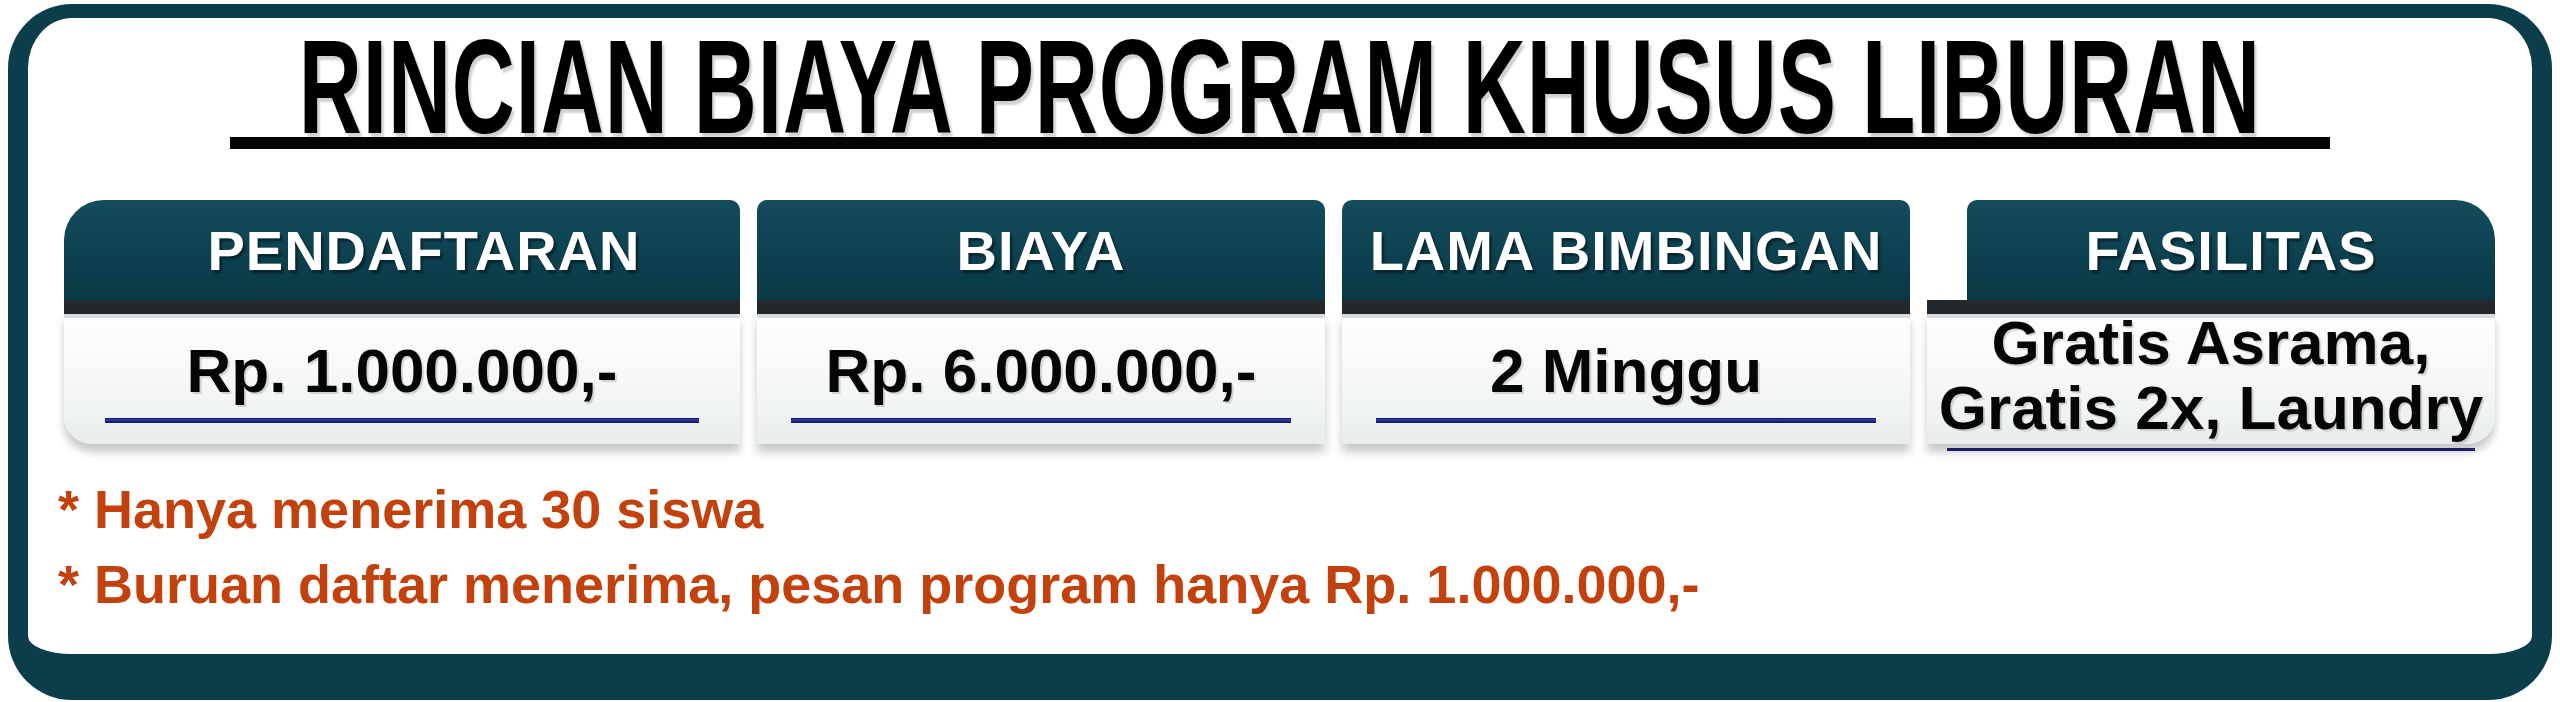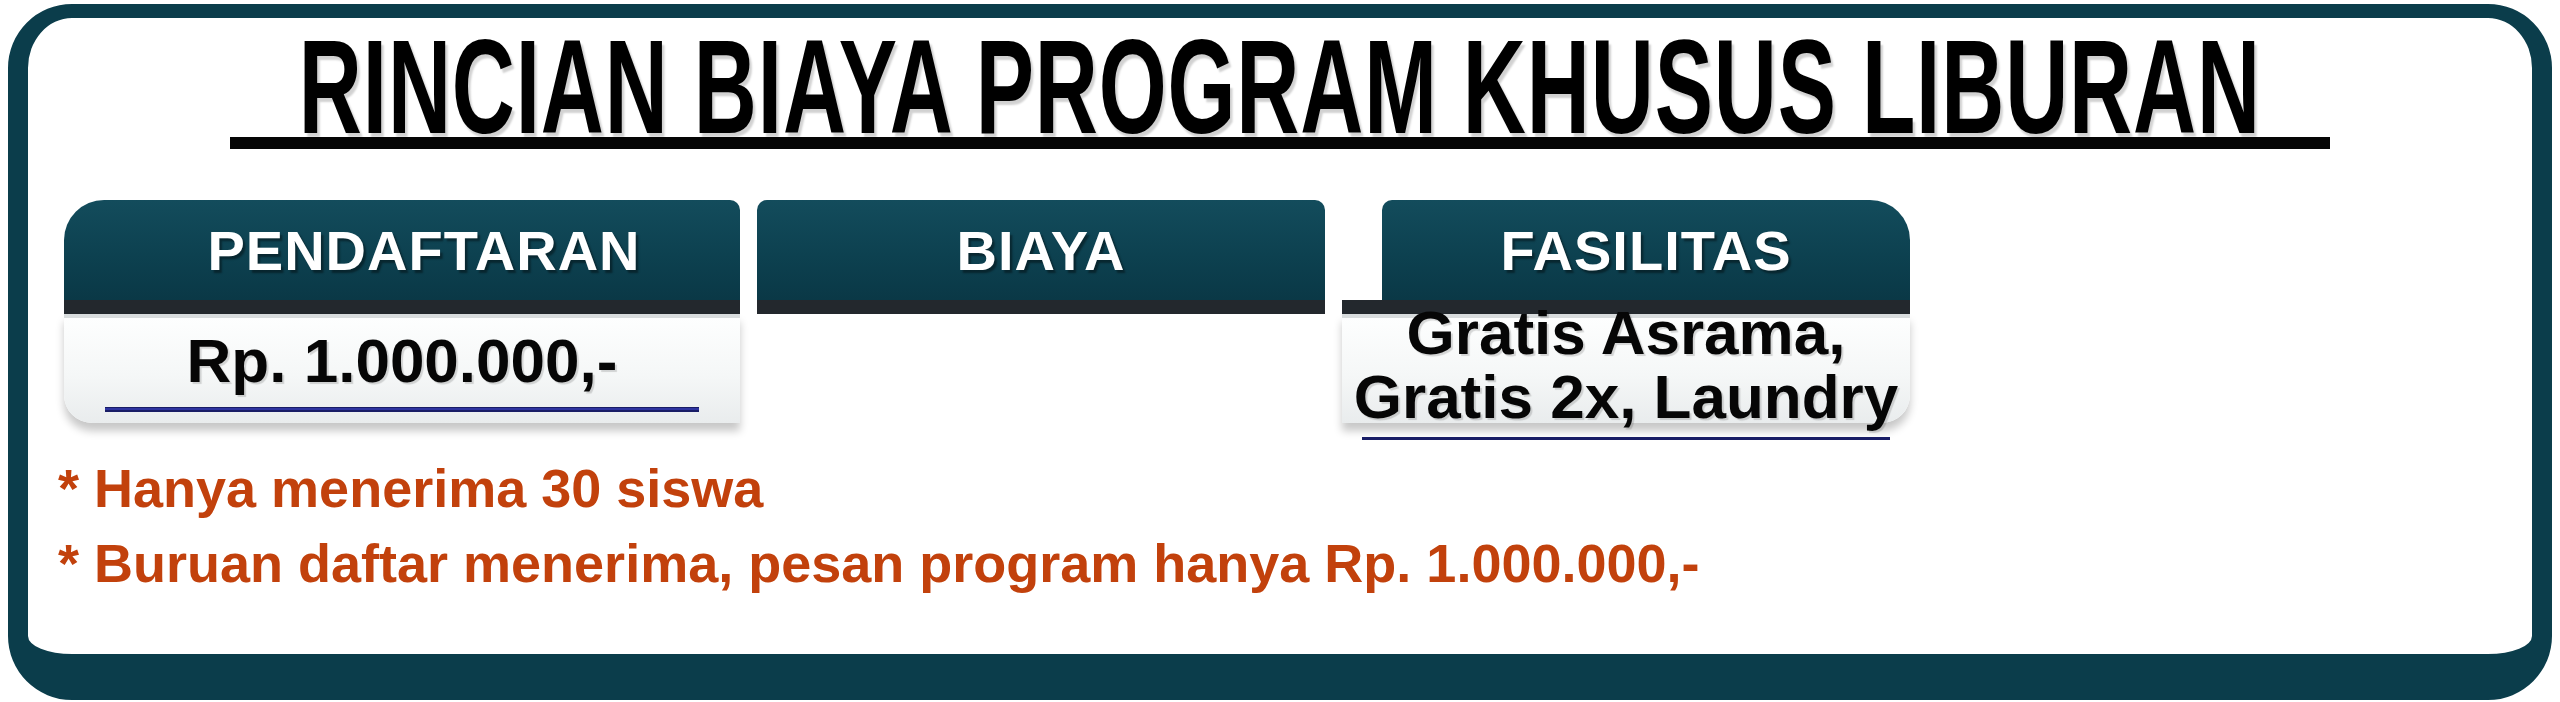--- a/index.html
+++ b/index.html
@@ -59,21 +59,21 @@
     display: flex; align-items: center; justify-content: center;
     color: #ffffff;
     font-size: 56px; font-weight: bold; letter-spacing: 1px;
     white-space: nowrap;
     text-shadow: 2.5px 2.5px 2px rgba(0,0,0,0.4);
   }
   .col-first .head { border-top-left-radius: 40px; padding-left: 44px; }
   .col-last  .head { border-top-right-radius: 40px; margin-left: 40px; }
   .strip { height: 14px; background: #23282d; }
   .cell {
-    height: 109px;
+    height: 130px;
     border-top: 4px solid #d8dcdd;
     background: linear-gradient(180deg, #fdfefe 0%, #f5f7f7 55%, #e9eced 100%);
     box-shadow: 0 8px 9px rgba(0,0,0,0.22);
     display: flex; flex-direction: column;
     align-items: center; justify-content: center;
   }
   .col-first .cell { border-bottom-left-radius: 28px; }
   .col-last  .cell { border-bottom-right-radius: 28px; }
   .value {
     font-size: 62px; font-weight: bold; color: #060606;
@@ -118,22 +118,36 @@
         <div class="value">Rp. 1.000.000,-</div>
         <div class="value-underline"></div>
       </div>
     </div>
 
     <div class="col">
       <div class="head">
         <span>BIAYA</span>
       </div>
       <div class="strip"></div>
+      <div class="cell">
+        <div class="value">Rp. 6.000.000,-</div>
+        <div class="value-underline"></div>
+      </div>
     </div>
 
+    <div class="col">
+      <div class="head">
+        <span>LAMA BIMBINGAN</span>
+      </div>
+      <div class="strip"></div>
+      <div class="cell">
+        <div class="value">2 Minggu</div>
+        <div class="value-underline"></div>
+      </div>
+    </div>
 
     <div class="col col-last">
       <div class="head">
         <span>FASILITAS</span>
       </div>
       <div class="strip"></div>
       <div class="cell">
         <div class="value small">
           <span style="display:block">Gratis Asrama,</span>
           <span style="display:block">Gratis 2x, Laundry</span>

